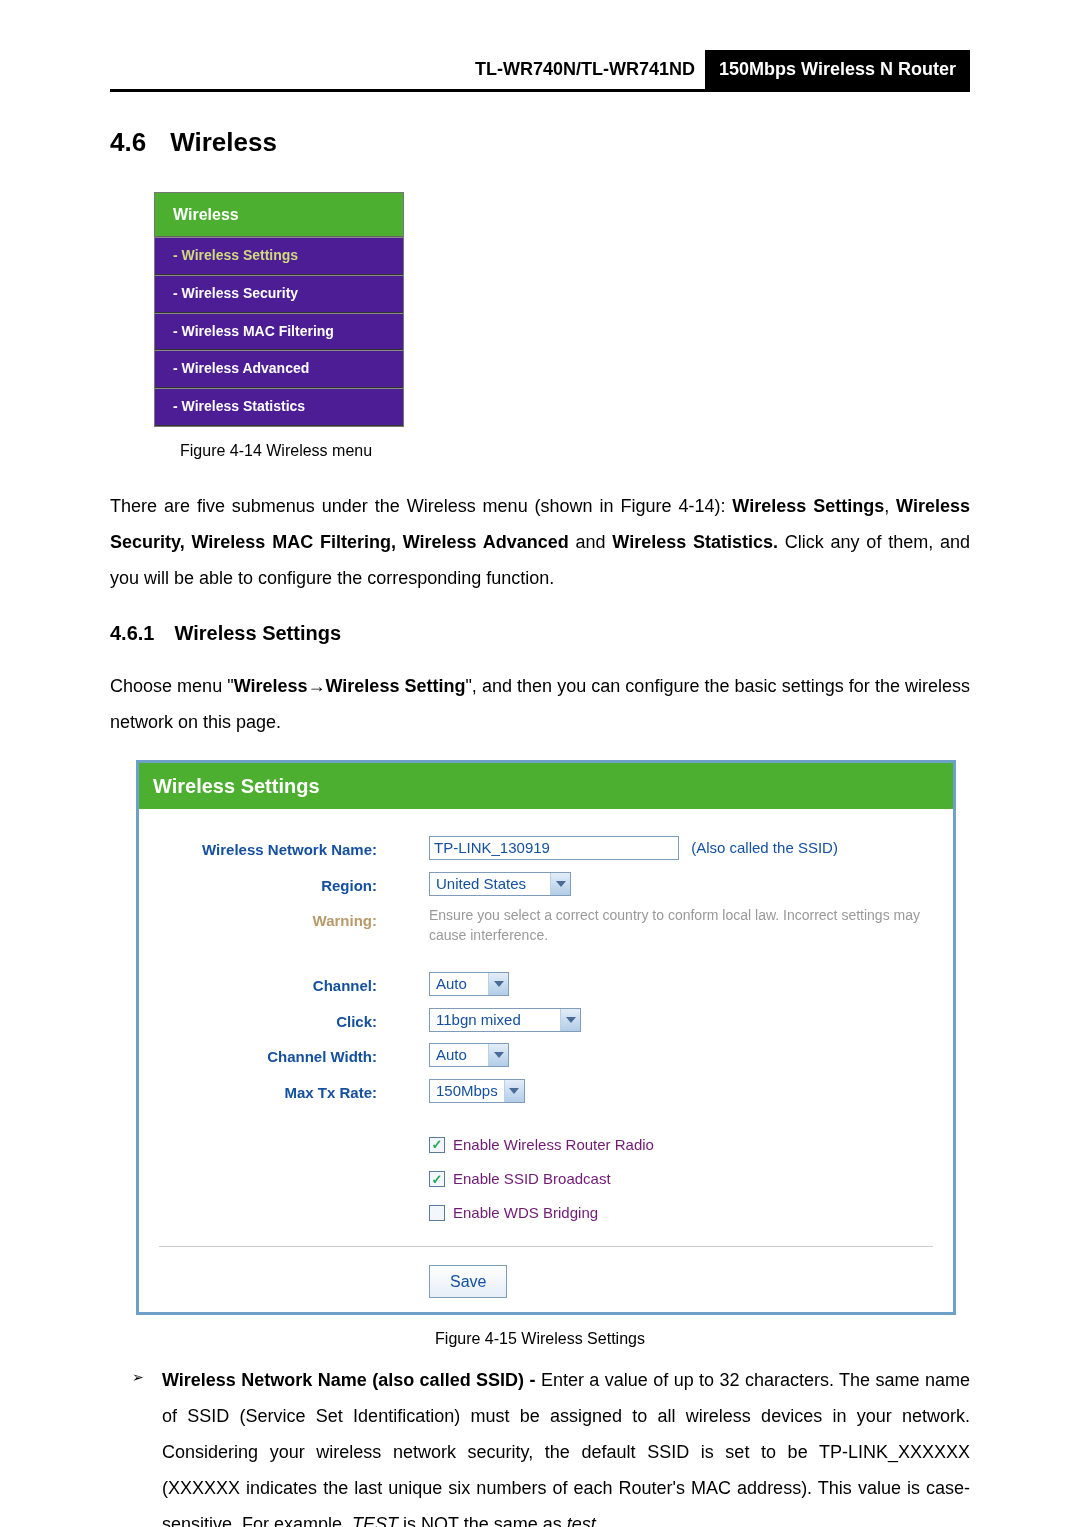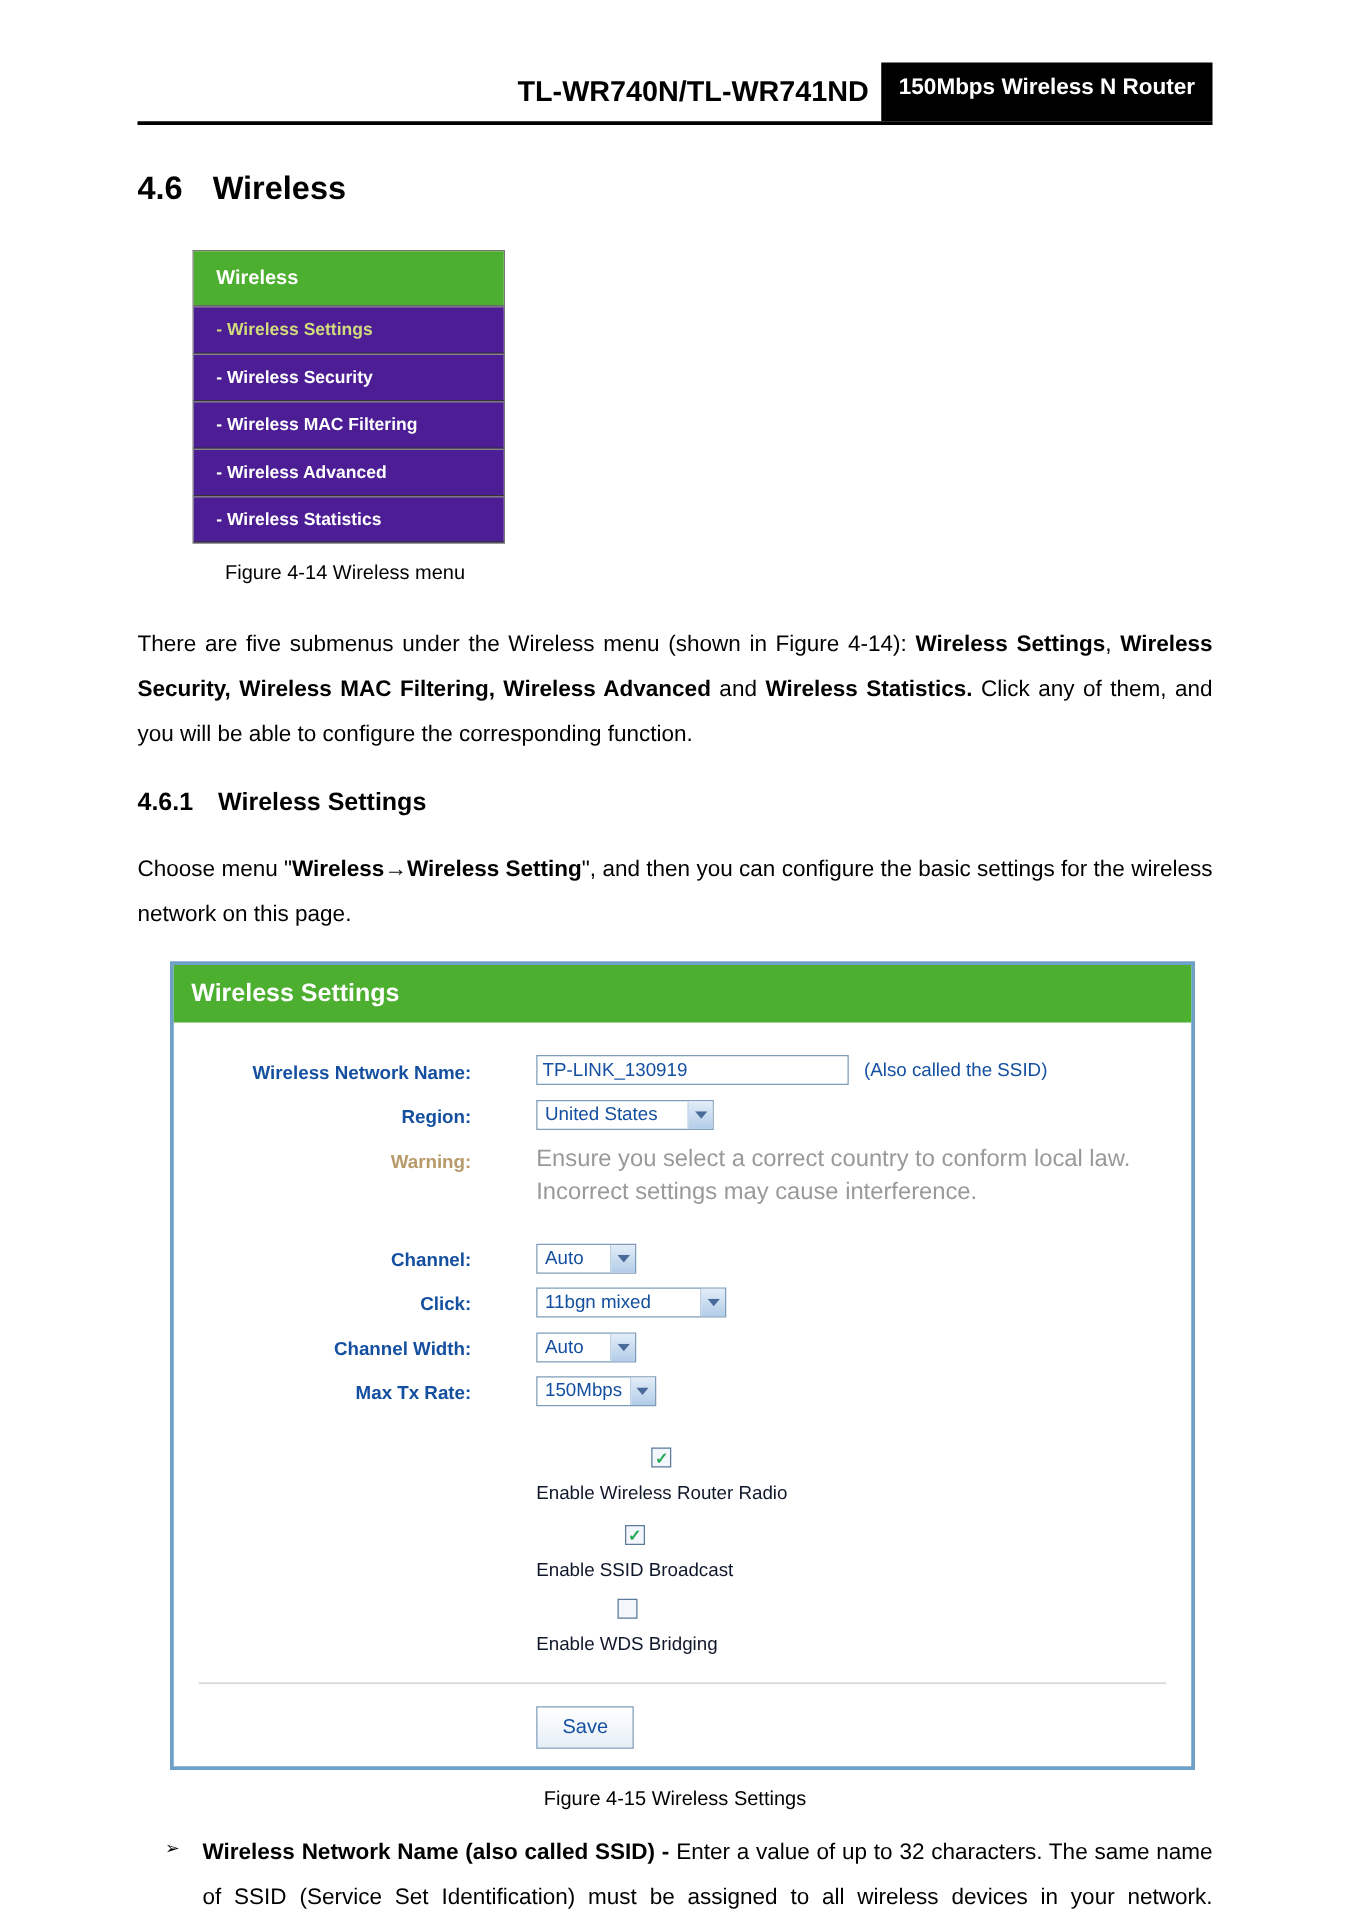--- a/index.html
+++ b/index.html
@@ -16,21 +16,21 @@
   .header-row {
     display: flex;
     border-bottom: 3px solid #000;
     margin-bottom: 28px;
     font-weight: bold;
   }
   .header-left {
     flex: 1;
     text-align: right;
     padding: 4px 10px 4px 0;
-    font-size: 23px;
+    font-size: 18px;
   }
   .header-right {
     background: #000;
     color: #fff;
     padding: 4px 14px;
     font-size: 18px;
   }
   .section-title {
     font-size: 26px;
     font-weight: bold;
@@ -132,25 +132,25 @@
     font-size: 15px;
     line-height: 18px;
   }
   .select-btn {
     width: 20px;
     background: linear-gradient(#e3edf8, #b2cde8);
     display: flex; align-items: center; justify-content: center;
     border-left: 1px solid #bcd0e5;
   }
   .select-btn svg { width: 10px; height: 6px; }
-  .warning-text { color: #999; font-size: 19px; line-height: 1.4; }
+  .warning-text { color: #999; font-size: 14px; line-height: 1.4; }
   .spacer { height: 18px; }
   .cb-wrap {
     display: inline-flex; align-items: center; gap: 8px;
-    color: #0f172a; font-size: 15px; flex-direction: column;
+    color: #701a75; font-size: 15px;
   }
   .cb {
     width: 16px; height: 16px; border: 1px solid #5c7a9a;
     display: inline-flex; align-items: center; justify-content: center;
     background: #f3f6fb;
   }
   .cb.checked::after {
     content: "✓"; font-size: 13px; color: #2a5; font-weight: bold; line-height: 1;
   }
   .hr { border-top: 1px solid #ccc; margin: 14px 0; }

